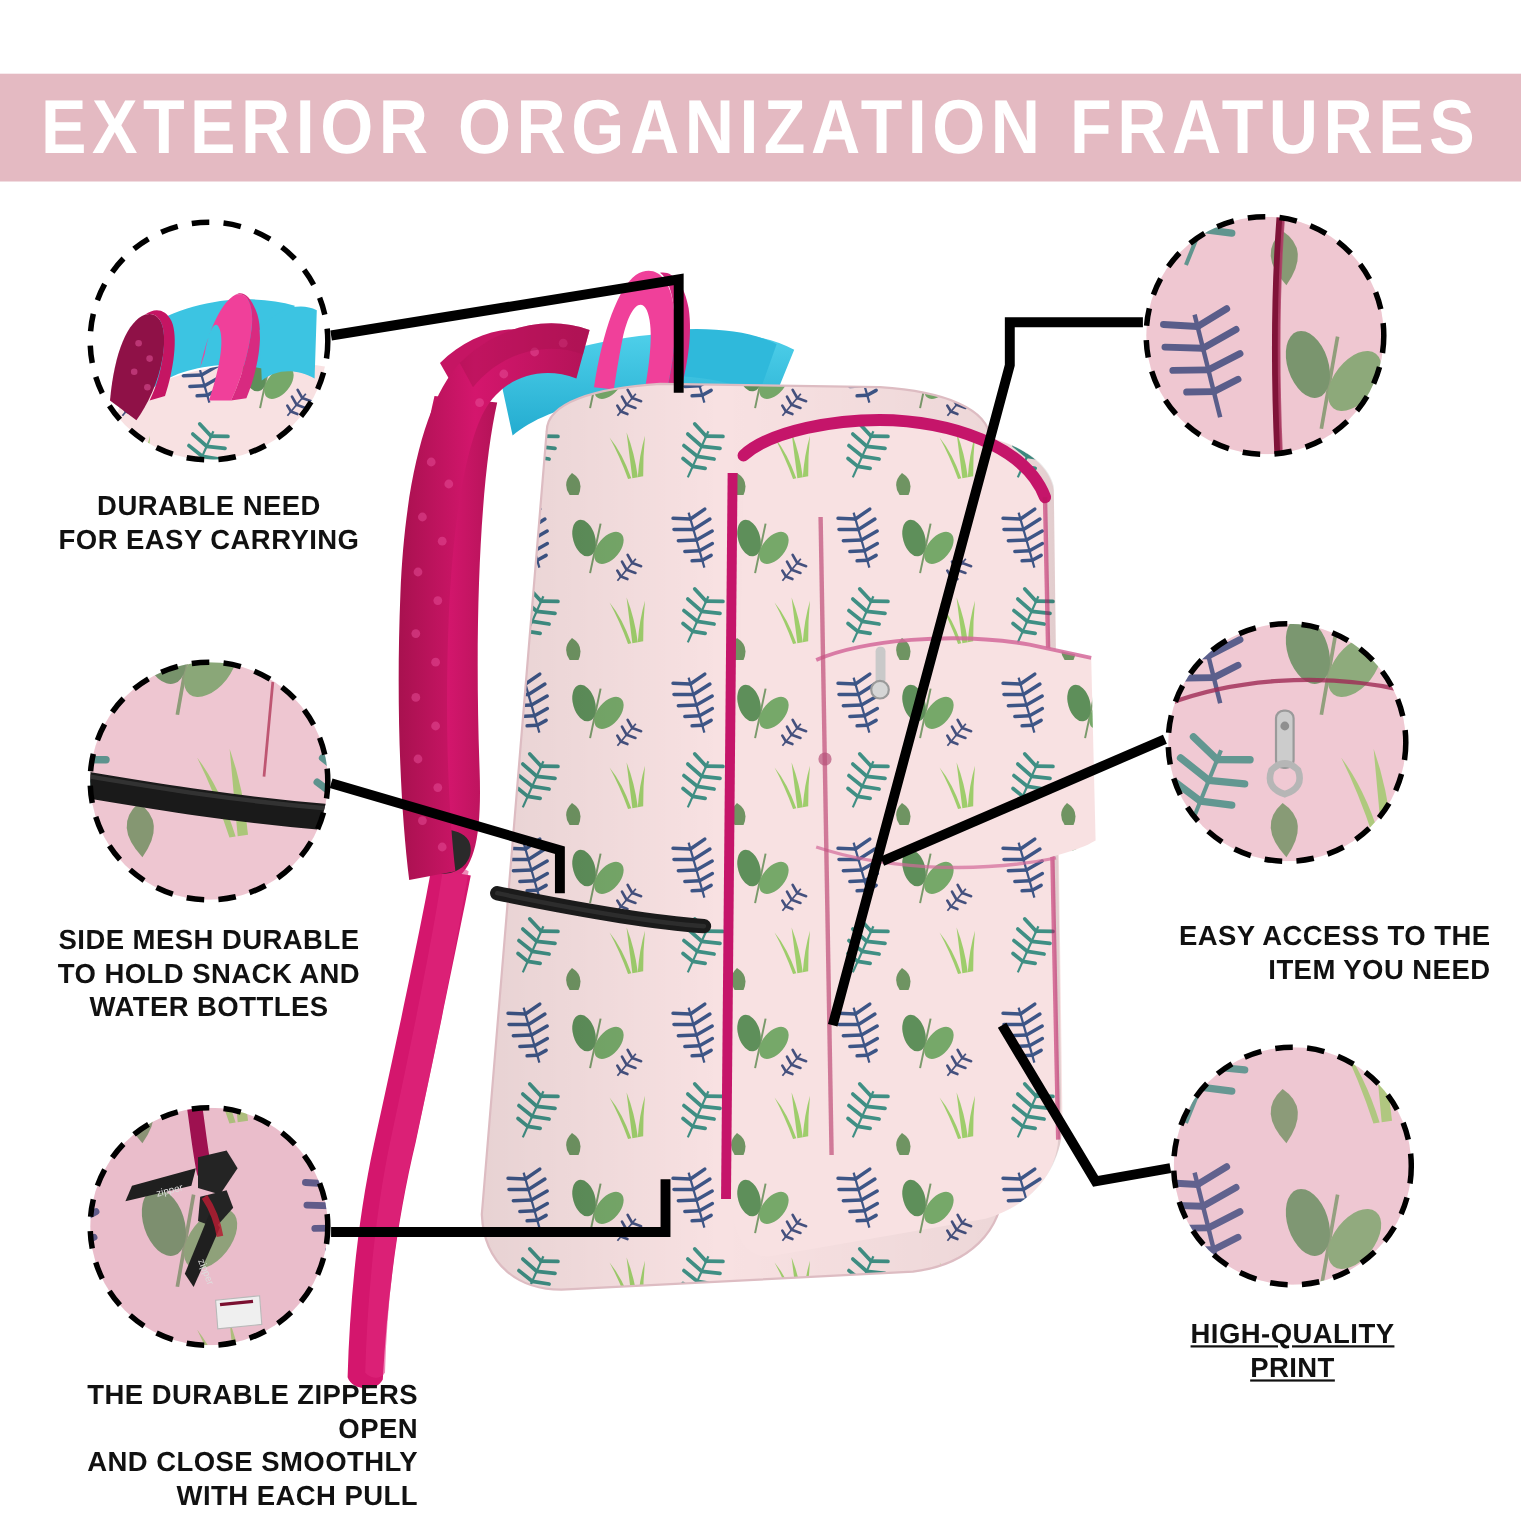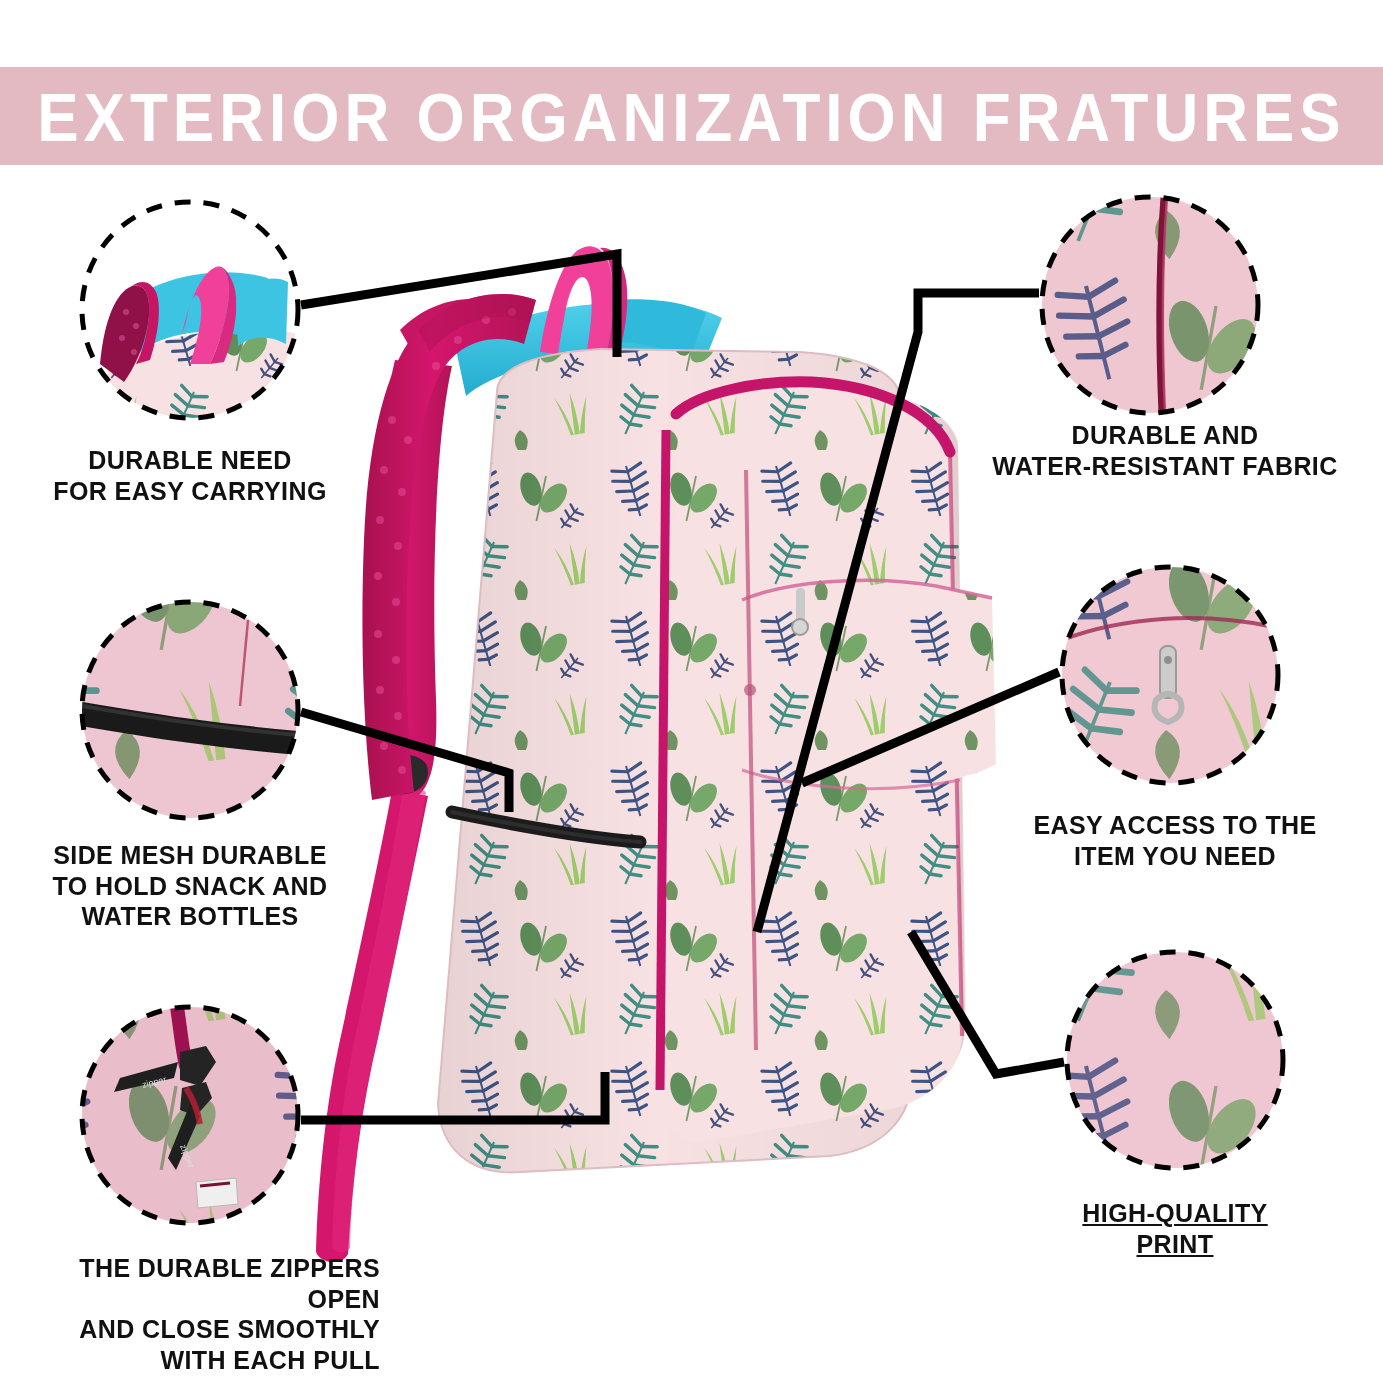--- a/index.html
+++ b/index.html
@@ -459,22 +459,20 @@
 FOR EASY CARRYING</div>
 
   <div class="callout-label" style="left:30px;  top:840px;  width:320px;">SIDE MESH DURABLE
 TO HOLD SNACK AND
 WATER BOTTLES</div>
 
   <div class="callout-label" style="left:10px;  top:1253px; width:370px;text-align:right;">THE DURABLE ZIPPERS OPEN
 AND CLOSE SMOOTHLY
 WITH EACH PULL</div>
 
-  <div class="callout-label" style="left:965px; top:420px;  width:400px;">DURABLE AND
-WATER-RESISTANT FABRIC</div>
-
-  <div class="callout-label" style="left:995px; top:810px;  width:360px;">EASY ACCESS TO THE
+
+  <div class="callout-label" style="left:995px; top:836px;  width:360px;text-align:right;">EASY ACCESS TO THE
 ITEM YOU NEED</div>
 
   <div class="callout-label" style="left:1010px;top:1198px; width:330px;text-decoration:underline;">HIGH-QUALITY
 PRINT</div>
 
 </div>
 
 </body></html>

